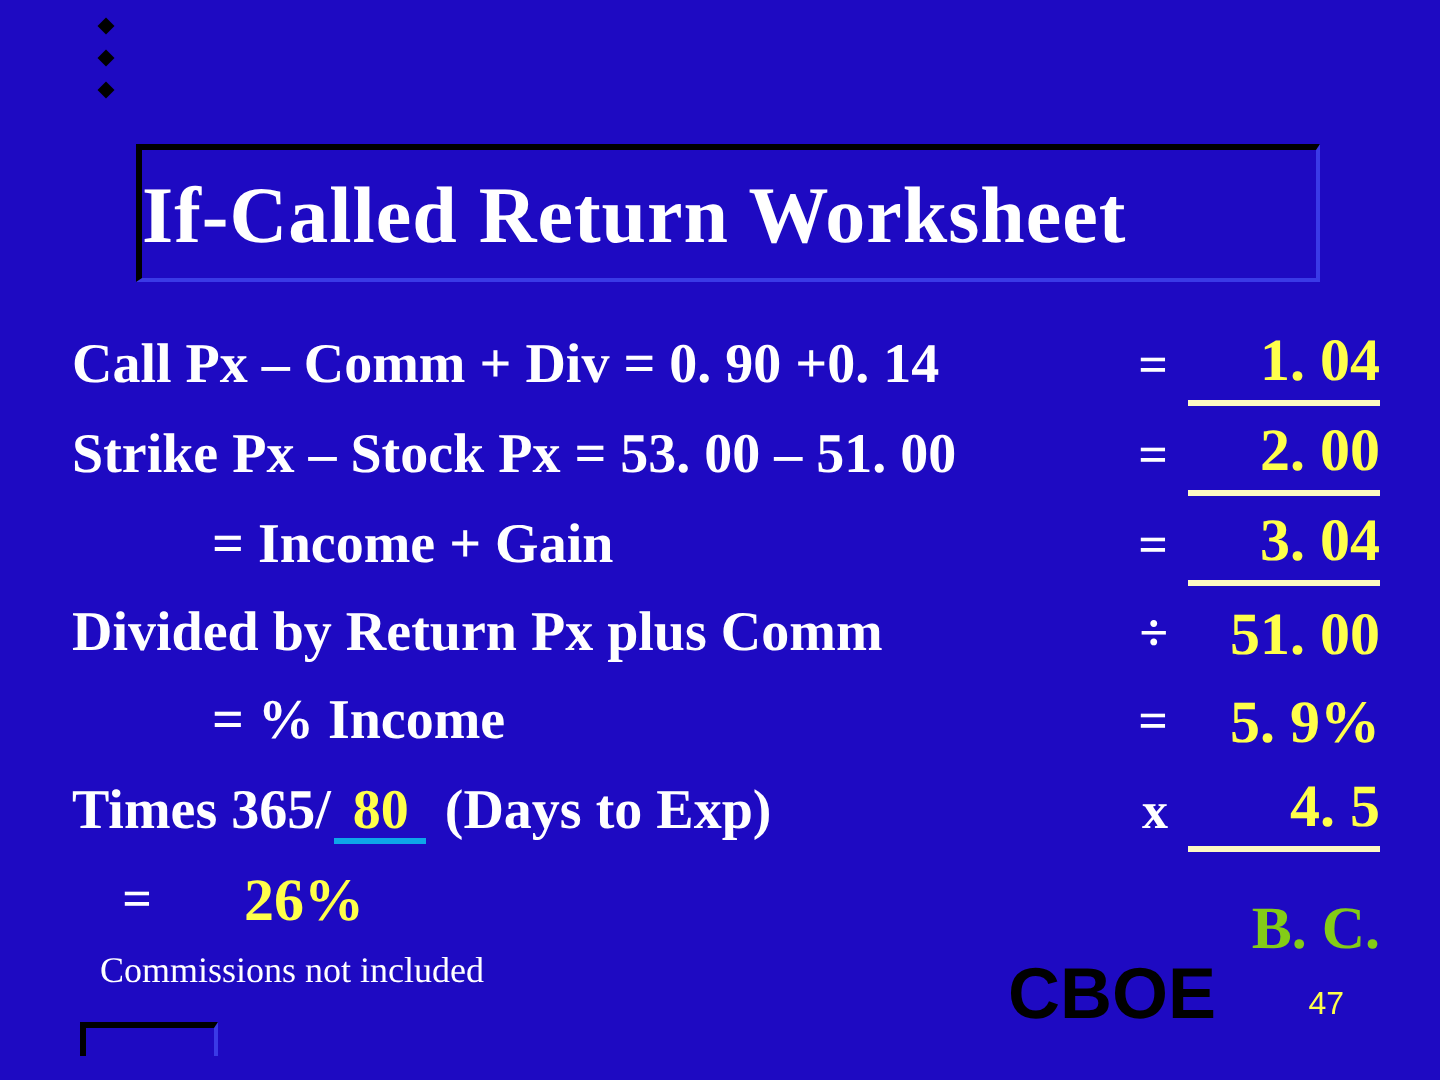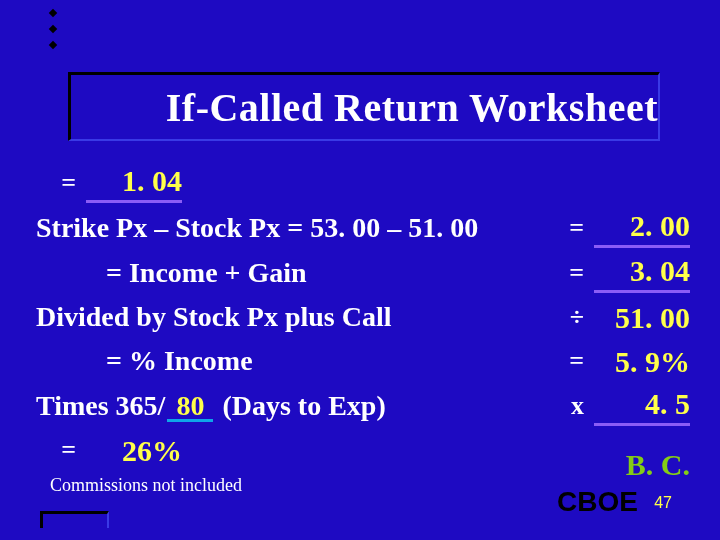--- a/index.html
+++ b/index.html
@@ -40,21 +40,21 @@
     left: 68px;
     right: 60px;
     height: 64px;
     background: #1e0ac2;
     border-top: 3px solid #000;
     border-left: 3px solid #000;
     border-right: 2px solid #3a3ae6;
     border-bottom: 2px solid #3a3ae6;
     display: flex;
     align-items: center;
-    justify-content: flex-end;
+    justify-content: flex-start;
     box-shadow: inset 0 0 0 1px #1e0ac2;
   }
   .title-wrap h1 {
     margin: 0;
     color: #fff;
     font-family: "Times New Roman", serif;
     font-weight: bold;
     font-size: 40px;
     letter-spacing: 0.5px;
   }
@@ -94,21 +94,21 @@
     padding-right: 6px;
   }
   .val {
     width: 96px;
     text-align: right;
     color: #ffff4a;
     font-family: "Times New Roman", serif;
     font-weight: bold;
     font-size: 30px;
     line-height: 38px;
-    border-bottom: 3px solid #8b5cf6;
+    border-bottom: 3px solid #fef9c3;
     margin-left: 4px;
   }
   .val.nou {
     border-bottom: none;
   }
   
   .blank {
     display: inline-block;
     min-width: 46px;
     border-bottom: 3px solid #0ea5e9;
@@ -133,26 +133,26 @@
   .footnote {
     position: absolute;
     left: 50px;
     bottom: 44px;
     color: #fff;
     font-family: "Times New Roman", serif;
     font-size: 18px;
   }
   .cboe {
     position: absolute;
-    right: 82px;
+    right: 112px;
     bottom: 22px;
     color: #000;
     font-family: Arial, Helvetica, sans-serif;
     font-weight: 700;
-    font-size: 28px;
+    font-size: 36px;
     letter-spacing: 0px;
   }
   .pagenum {
     position: absolute;
     right: 48px;
     bottom: 28px;
     color: #ffff4a;
     font-family: Liberation Sans, sans-serif;
     font-size: 16px;
   }
@@ -178,35 +178,36 @@
     <span></span>
     <span></span>
   </div>
 
   <div class="title-wrap">
     <h1>If-Called Return Worksheet</h1>
   </div>
 
   <div class="body" id="body">
       <div class="row">
+        <div class="label">Call Px – Comm + Div = 0. 90 +0. 14</div>
         <div class="sym">=</div>
         <div class="val">1. 04</div>
       </div>
       <div class="row">
         <div class="label">Strike Px – Stock Px = 53. 00 – 51. 00</div>
         <div class="sym">=</div>
         <div class="val">2. 00</div>
       </div>
       <div class="row">
         <div class="label indent">= Income + Gain</div>
         <div class="sym">=</div>
         <div class="val">3. 04</div>
       </div>
       <div class="row">
-        <div class="label">Divided by Stock Px plus Call</div>
+        <div class="label">Divided by Return Px plus Comm</div>
         <div class="sym">÷</div>
         <div class="val nou">51. 00</div>
       </div>
       <div class="row">
         <div class="label indent">= % Income</div>
         <div class="sym">=</div>
         <div class="val nou">5. 9%</div>
       </div>
       <div class="row">
         <div class="label"><span>Times 365/</span><span class="blank">80</span><span> (Days to Exp)</span></div>

